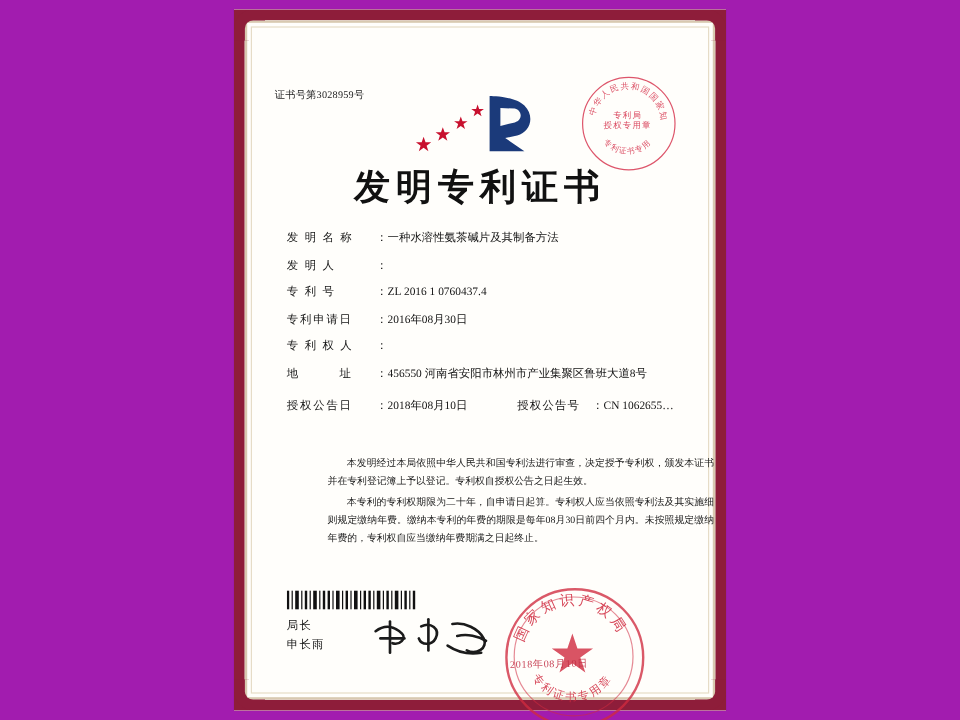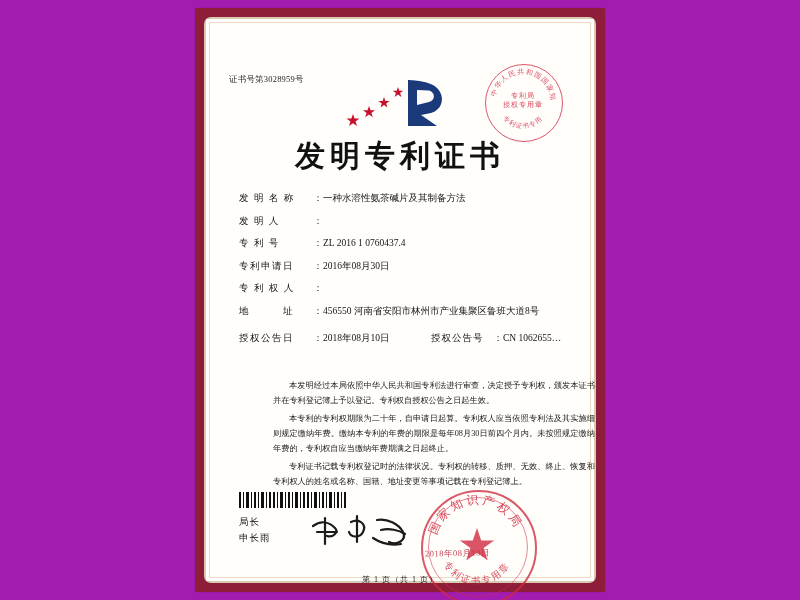--- a/index.html
+++ b/index.html
@@ -339,21 +339,20 @@
           <div class="field-value" style="flex:0 0 108px;">2018年08月10日</div>
           <div style="flex:0 0 62px; letter-spacing:1px;">授权公告号</div>
           <div class="field-colon">：</div>
           <div class="field-value">CN 106265567 B</div>
         </div>
       </div>
 
       <div class="body-text">
         <p>本发明经过本局依照中华人民共和国专利法进行审查，决定授予专利权，颁发本证书并在专利登记簿上予以登记。专利权自授权公告之日起生效。</p>
         <p>本专利的专利权期限为二十年，自申请日起算。专利权人应当依照专利法及其实施细则规定缴纳年费。缴纳本专利的年费的期限是每年08月30日前四个月内。未按照规定缴纳年费的，专利权自应当缴纳年费期满之日起终止。</p>
-        <p>专利证书记载专利权登记时的法律状况。专利权的转移、质押、无效、终止、恢复和专利权人的姓名或名称、国籍、地址变更等事项记载在专利登记簿上。</p>
       </div>
 
       <div class="barcode">
         <svg width="108" height="16" viewBox="0 0 108 16">
           <g fill="#111">
             <rect x="0" y="0" width="2" height="16"></rect>
               <rect x="4" y="0" width="1" height="16"></rect>
             <rect x="7" y="0" width="3" height="16"></rect>
               <rect x="12" y="0" width="1" height="16"></rect>
             <rect x="15" y="0" width="2" height="16"></rect>
@@ -420,17 +419,16 @@
             <textPath href="#arcB2" startOffset="16%">专利证书专用章</textPath>
           </text>
         </svg>
         <svg class="seal-star" viewBox="0 0 36 36" width="36" height="36">
           <polygon points="18,2 22.2,14.4 35.2,14.4 24.6,22 28.8,34.4 18,26.8 7.2,34.4 11.4,22 0.8,14.4 13.8,14.4" fill="#d02a3f"></polygon>
         </svg>
       </div>
 
       <div class="seal-date">2018年08月10日</div>
 
-      <div class="page-foot">第 1 页（共 1 页）</div>
 
     </div>
   </div>
 </div>
 
 </body></html>

